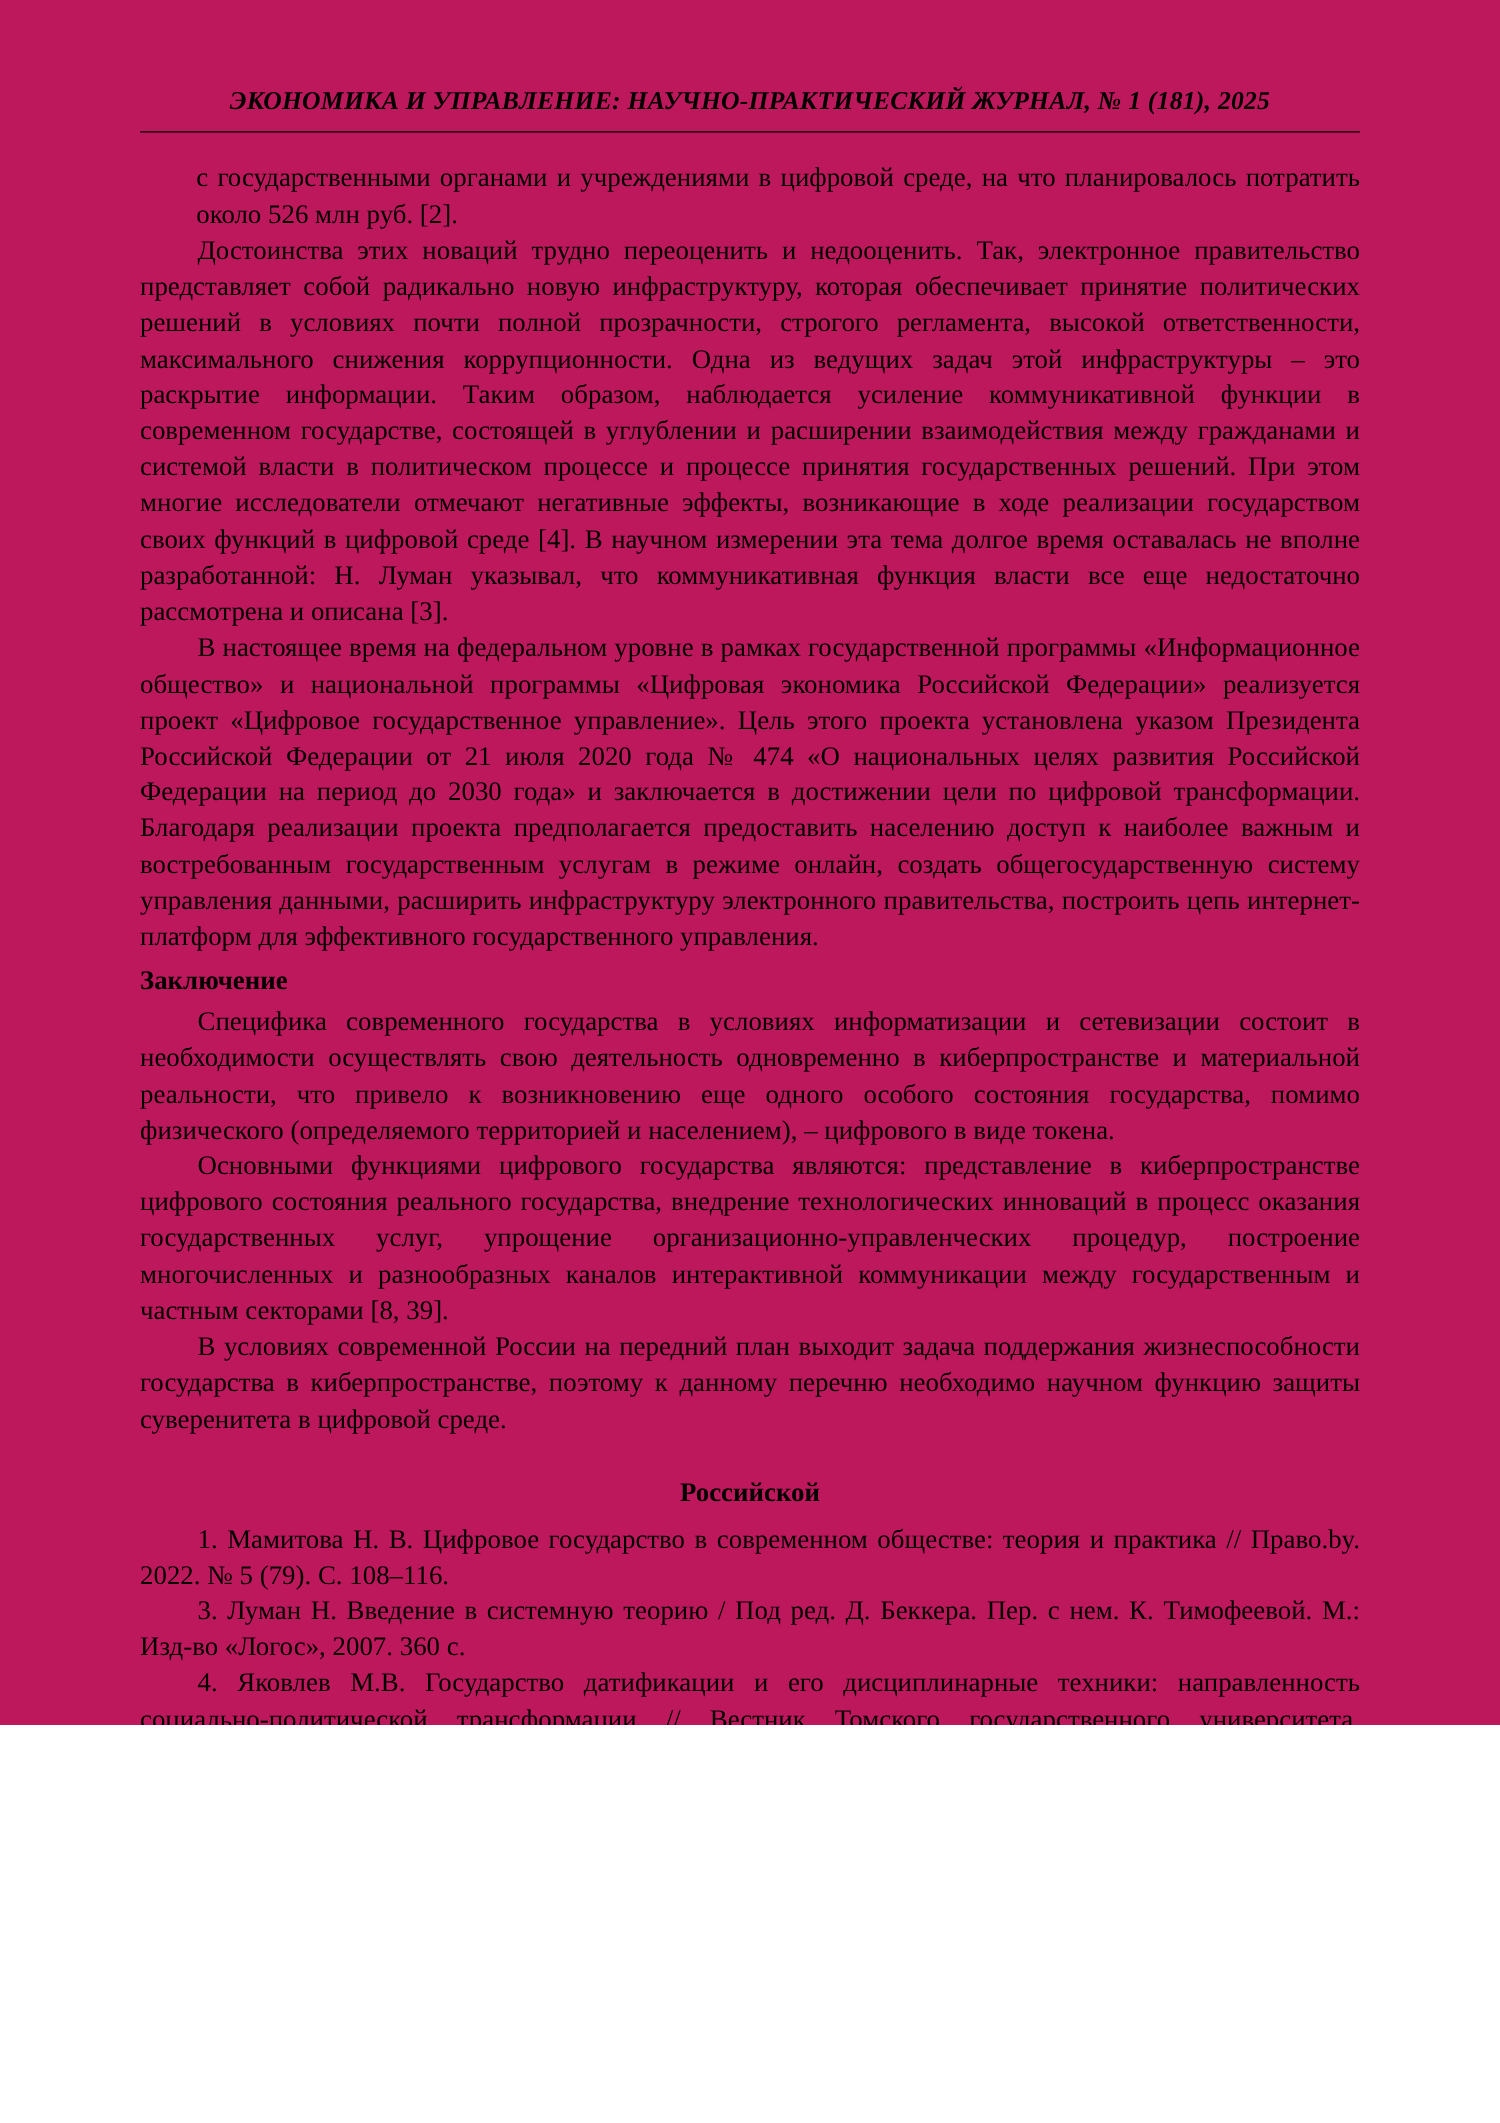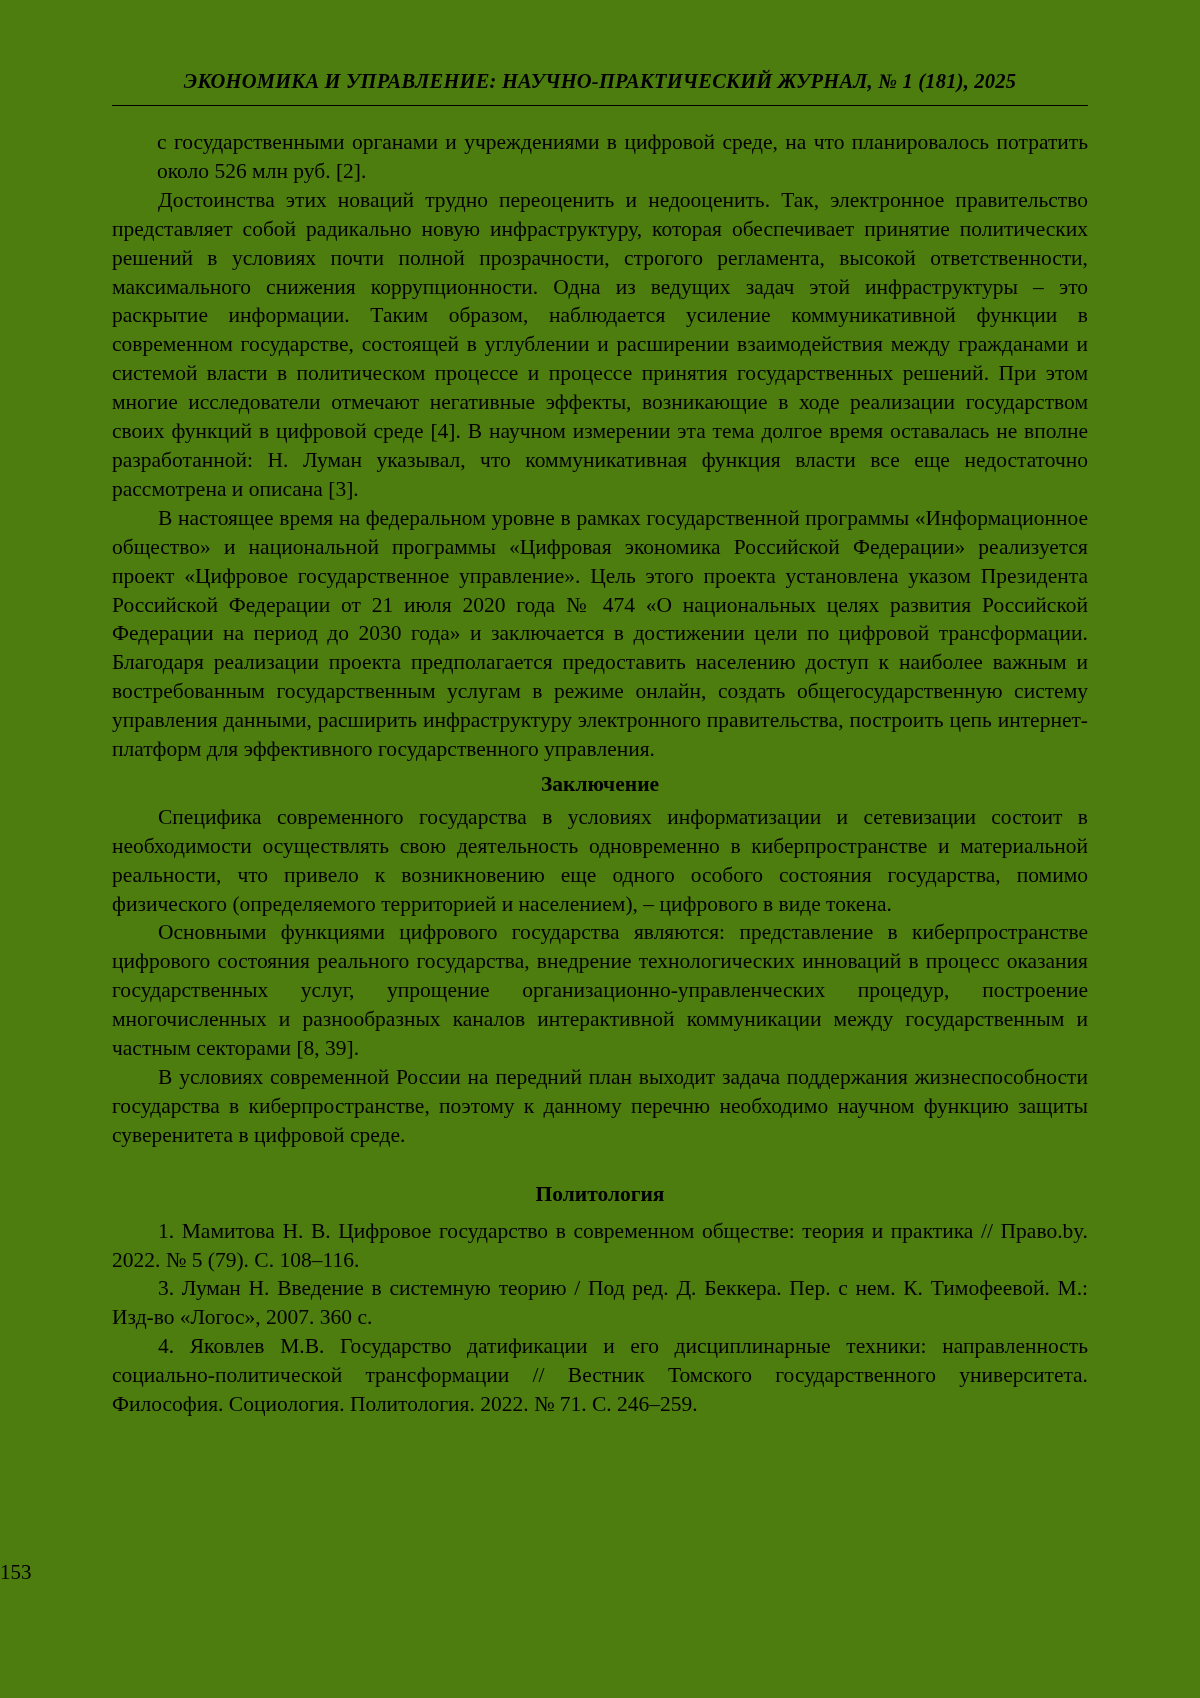--- a/index.html
+++ b/index.html
@@ -2,22 +2,22 @@
 <html lang="ru"><head>
 <meta charset="utf-8">
 <style>
   html, body {
     margin: 0;
     padding: 0;
     background: #ffffff;
   }
   .page {
     width: 1200px;
-    height: 1698px;
-    background: #4d7c0f;
+    height: 1380px;
+    background: #be185d;
     position: relative;
     box-sizing: border-box;
     padding: 0;
     font-family: "Liberation Serif", "DejaVu Serif", serif;
     color: #000000;
   }
   .content {
     position: absolute;
     left: 112px;
     top: 70px;
@@ -46,21 +46,20 @@
     text-indent: 46px;
     text-align: justify;
   }
   p.para.noindent {
     text-indent: 0;
     margin-left: 45px;
   }
   h2.section-head {
     font-size: 21.5px;
     font-weight: bold;
-    text-align: center;
     margin: 6px 0 4px 0;
   }
   h2.refs-head {
     font-size: 21.5px;
     font-weight: bold;
     text-align: center;
     margin: 30px 0 8px 0;
   }
   .ref-item {
     margin: 0;
@@ -95,21 +94,21 @@
 
       <h2 class="section-head">Заключение</h2>
 
       <p class="para">Специфика современного государства в условиях информатизации и сетевизации состоит в необходимости осуществлять свою деятельность одновременно в киберпространстве и материальной реальности, что привело к возникновению еще одного особого состояния государства, помимо физического (определяемого территорией и населением), – цифрового в виде токена.</p>
 
       <p class="para">Основными функциями цифрового государства являются: представление в киберпространстве цифрового состояния реального государства, внедрение технологических инноваций в процесс оказания государственных услуг, упрощение организационно-управленческих процедур, построение многочисленных и разнообразных каналов интерактивной коммуникации между государственным и частным секторами [8, 39].</p>
 
       <p class="para">В условиях современной России на передний план выходит задача поддержания жизнеспособности государства в киберпространстве, поэтому к данному перечню необходимо научном функцию защиты суверенитета в цифровой среде.</p>
 
 
-      <h2 class="refs-head">Политология</h2>
+      <h2 class="refs-head">Российской</h2>
 
       <p class="ref-item">1. Мамитова Н. В. Цифровое государство в современном обществе: теория и практика // Право.by. 2022. № 5 (79). С. 108–116.</p>
 
 
       <p class="ref-item">3. Луман Н. Введение в системную теорию / Под ред. Д. Беккера. Пер. с нем. К. Тимофеевой. М.: Изд-во «Логос», 2007. 360 с.</p>
 
       <p class="ref-item">4. Яковлев М.В. Государство датификации и его дисциплинарные техники: направленность социально-политической трансформации // Вестник Томского государственного университета. Философия. Социология. Политология. 2022. № 71. С. 246–259.</p>
 
     </div>
   </div>

